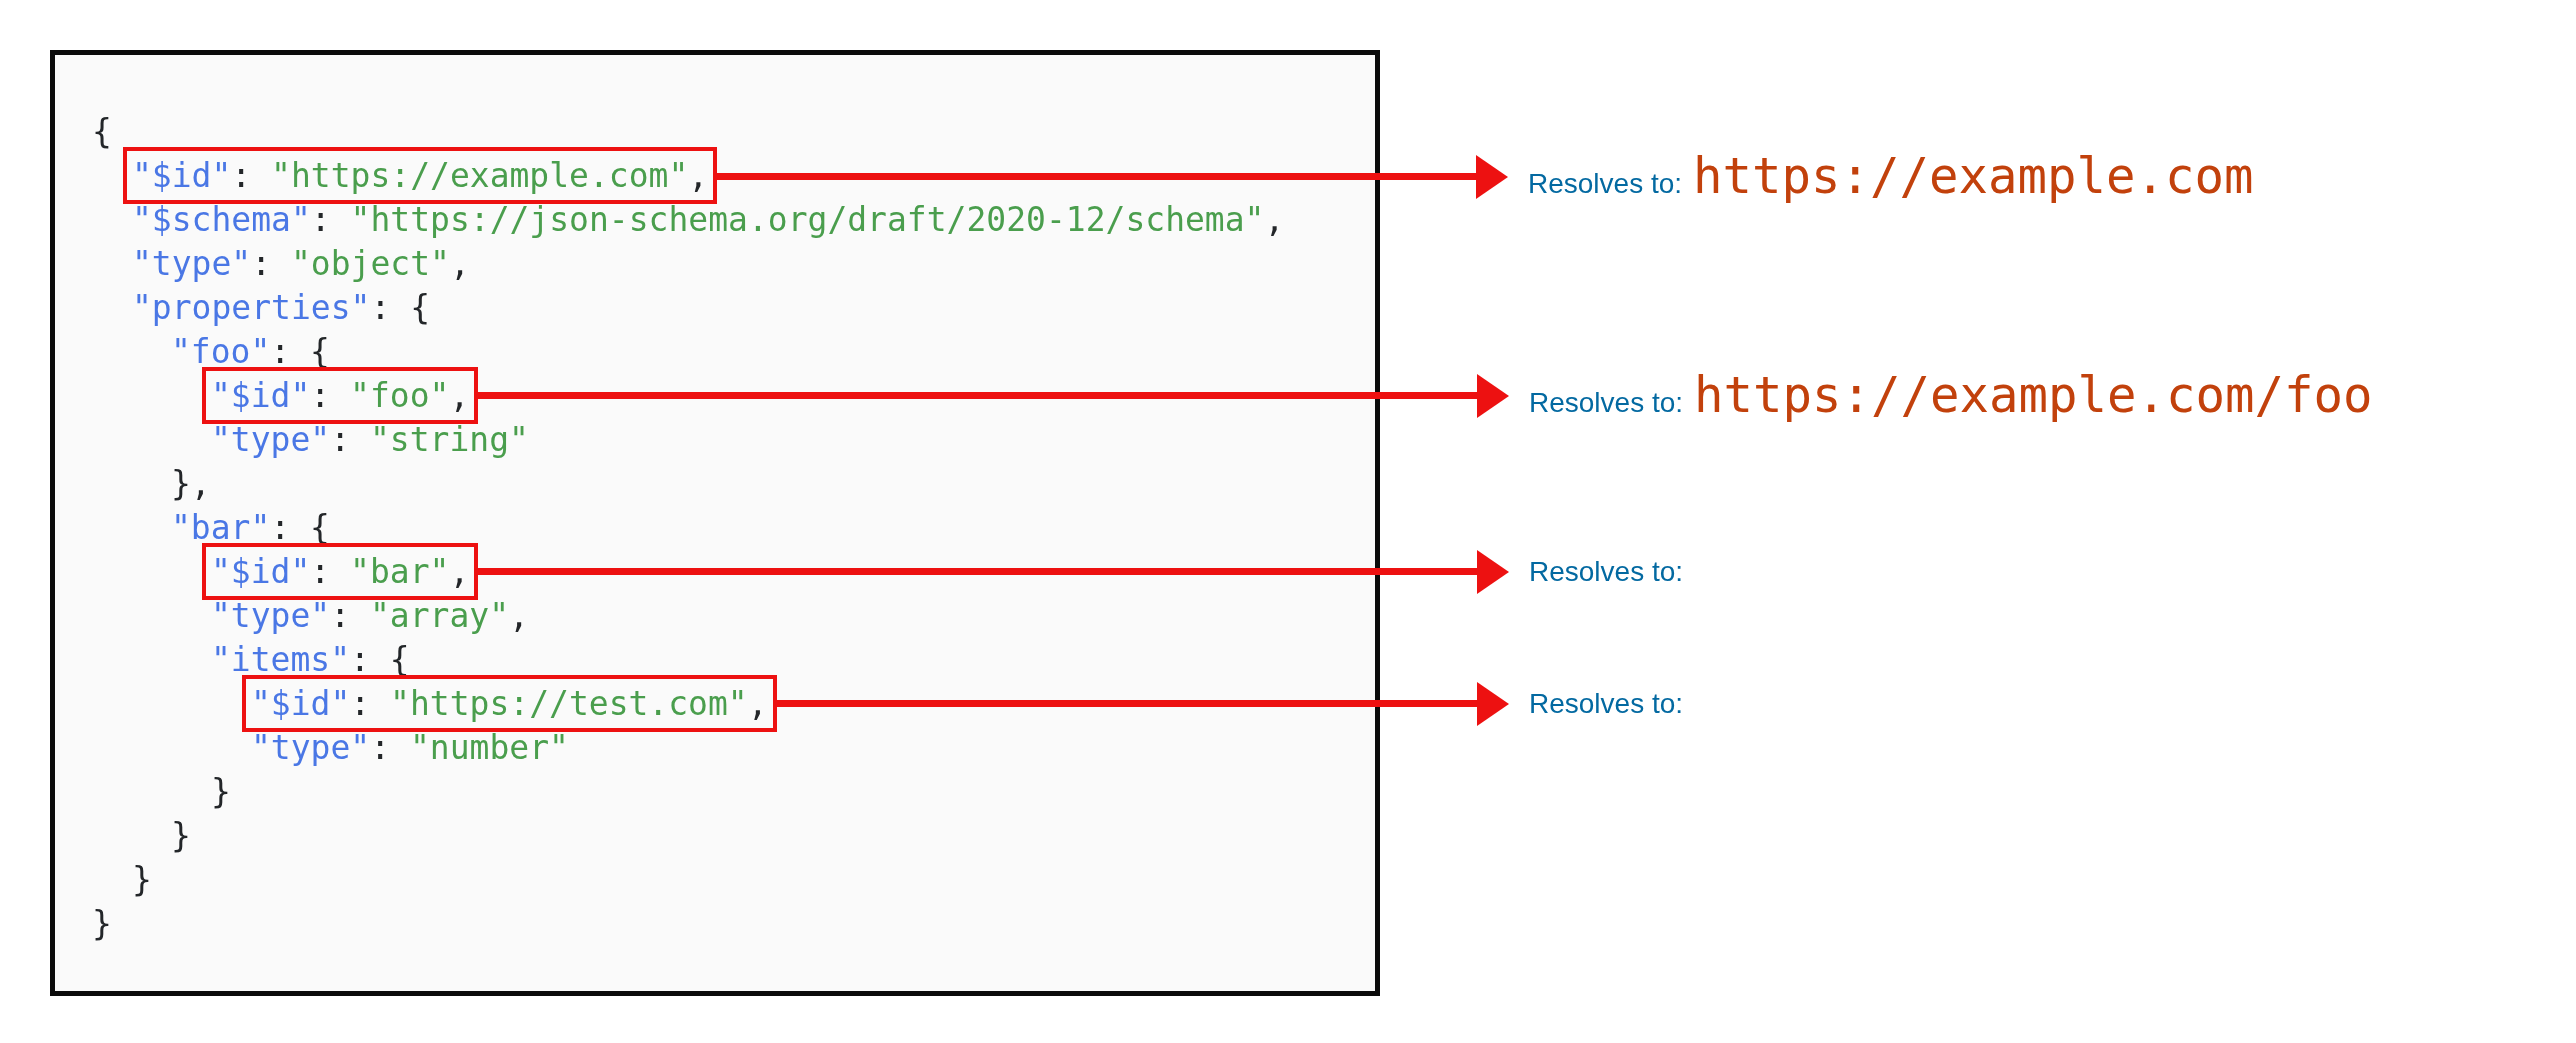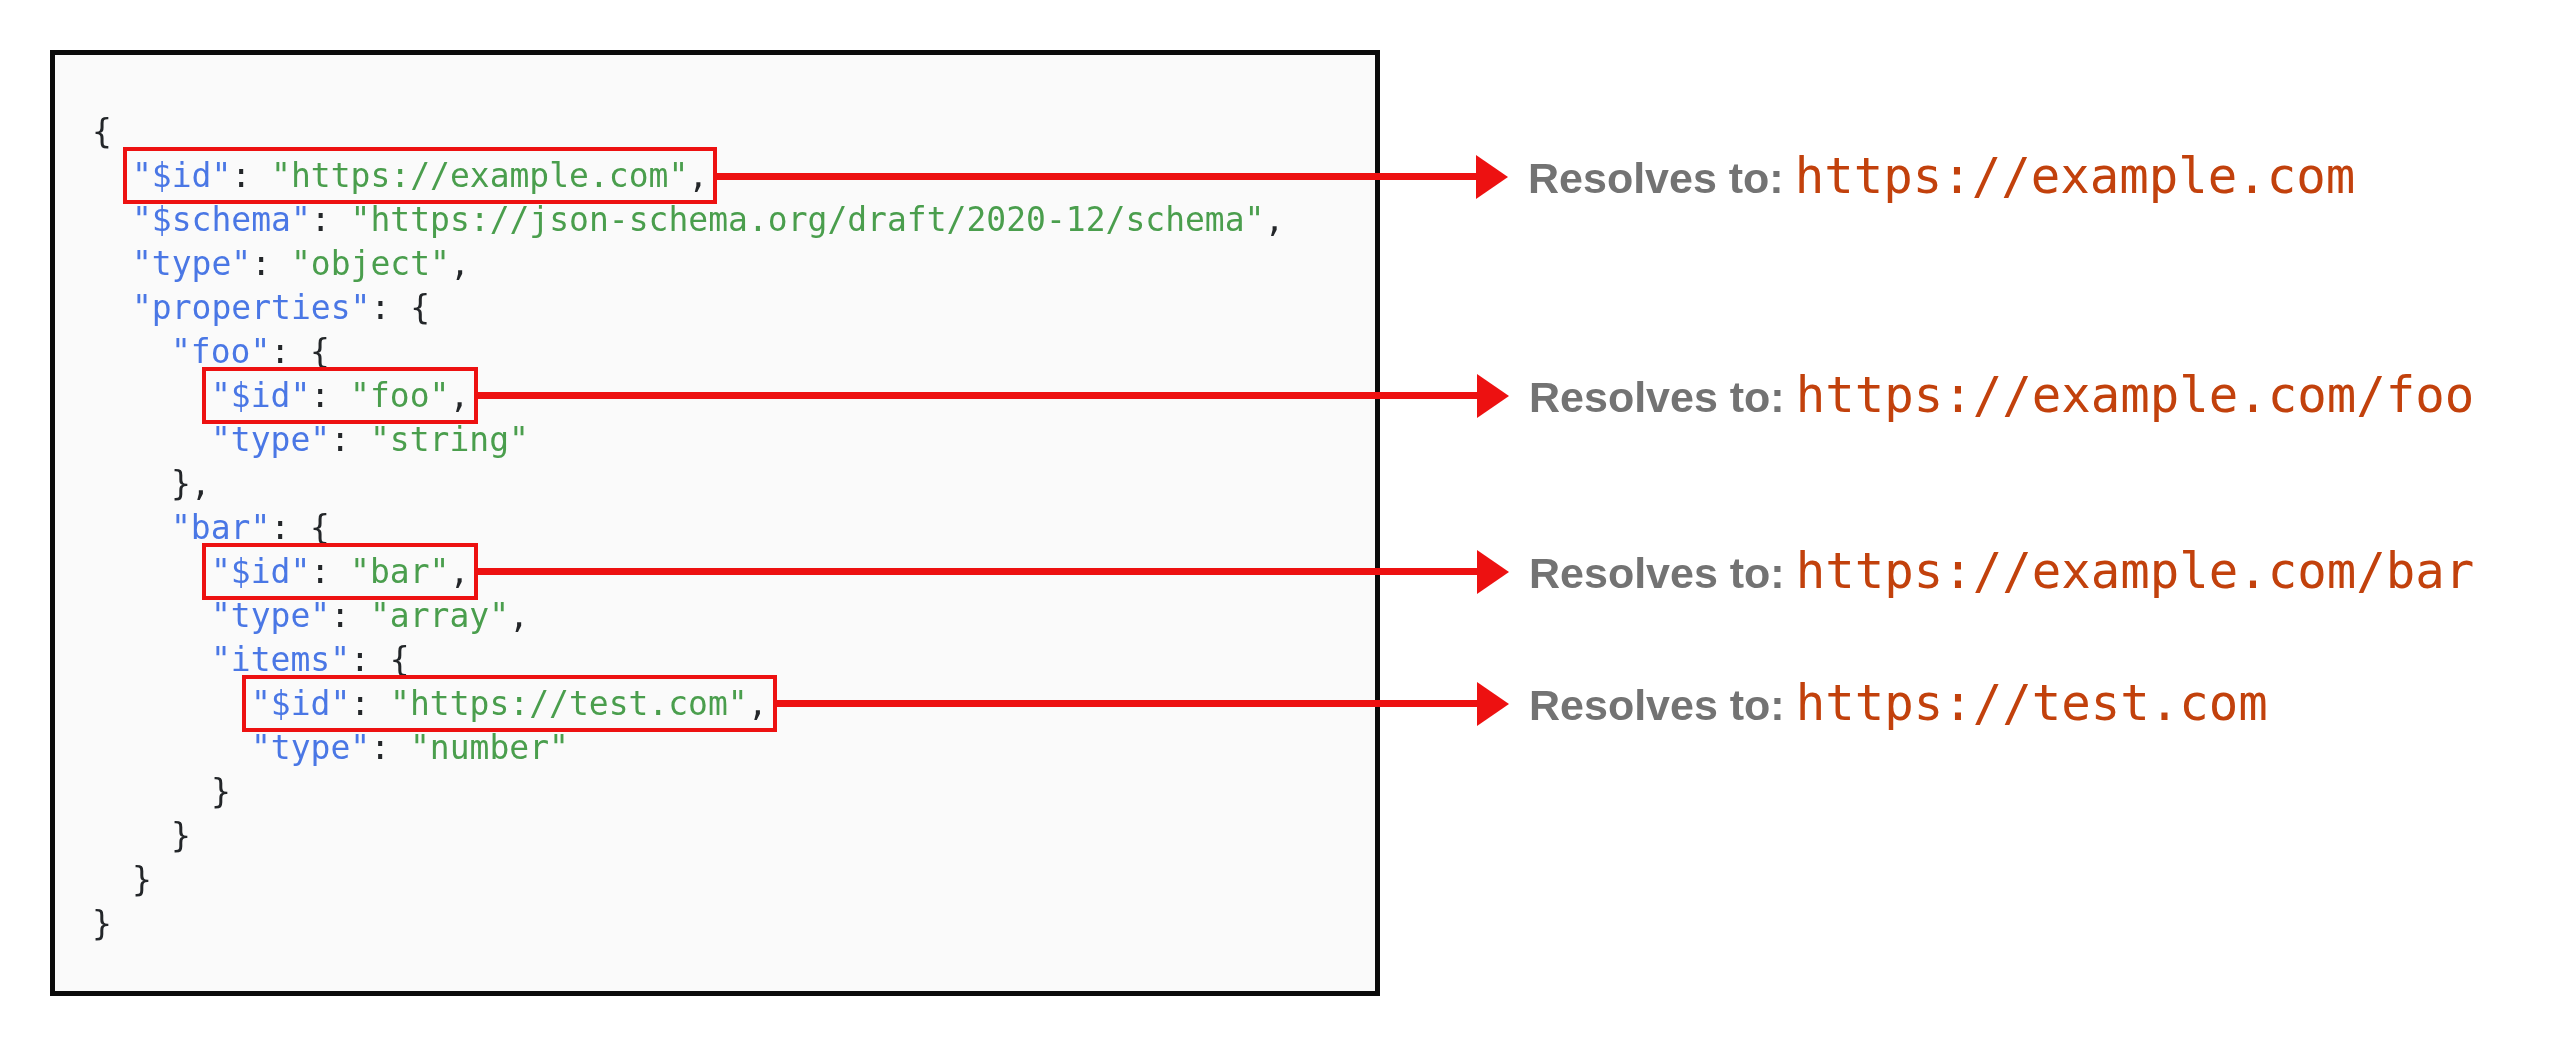--- a/index.html
+++ b/index.html
@@ -57,23 +57,23 @@
     flex:0 0 auto;
   }
   .ann-text{
     display:flex;
     align-items:baseline;
     margin-left:20px;
     white-space:nowrap;
   }
   .ann-label{
     font-family:"Liberation Sans", sans-serif;
-    font-weight:bold;
-    font-size:43px;
-    color:#737373;
+    font-weight:normal;
+    font-size:28px;
+    color:#0369a1;
   }
   .ann-value{
     font-family:"DejaVu Sans Mono", monospace;
     font-size:49px;
     color:#c2410c;
     margin-left:11px;
   }
 </style>
 </head>
 <body style="--accent: #ed1111; --key-color: #4a77e5; --str-color: #4a9e4d; --punct-color: #232629; --panel-bg: #fafafa; --panel-border: #0b0b0b;">
@@ -115,25 +115,23 @@
       <div class="ann-text">
         <span class="ann-label">Resolves to:</span>
         <span class="ann-value">https://example.com/foo</span>
       </div>
     </div>
     <div class="annotation-row" style="left: 476px; top: 538px;">
       <div class="arrow-line" style="width: 1001px;"></div>
       <div class="arrow-head"></div>
       <div class="ann-text">
         <span class="ann-label">Resolves to:</span>
-        <span class="ann-value">https://example.com/bar</span>
       </div>
     </div>
     <div class="annotation-row" style="left: 774px; top: 670px;">
       <div class="arrow-line" style="width: 703px;"></div>
       <div class="arrow-head"></div>
       <div class="ann-text">
         <span class="ann-label">Resolves to:</span>
-        <span class="ann-value">https://test.com</span>
       </div>
     </div>
   </div>
 
 
 </body></html>

